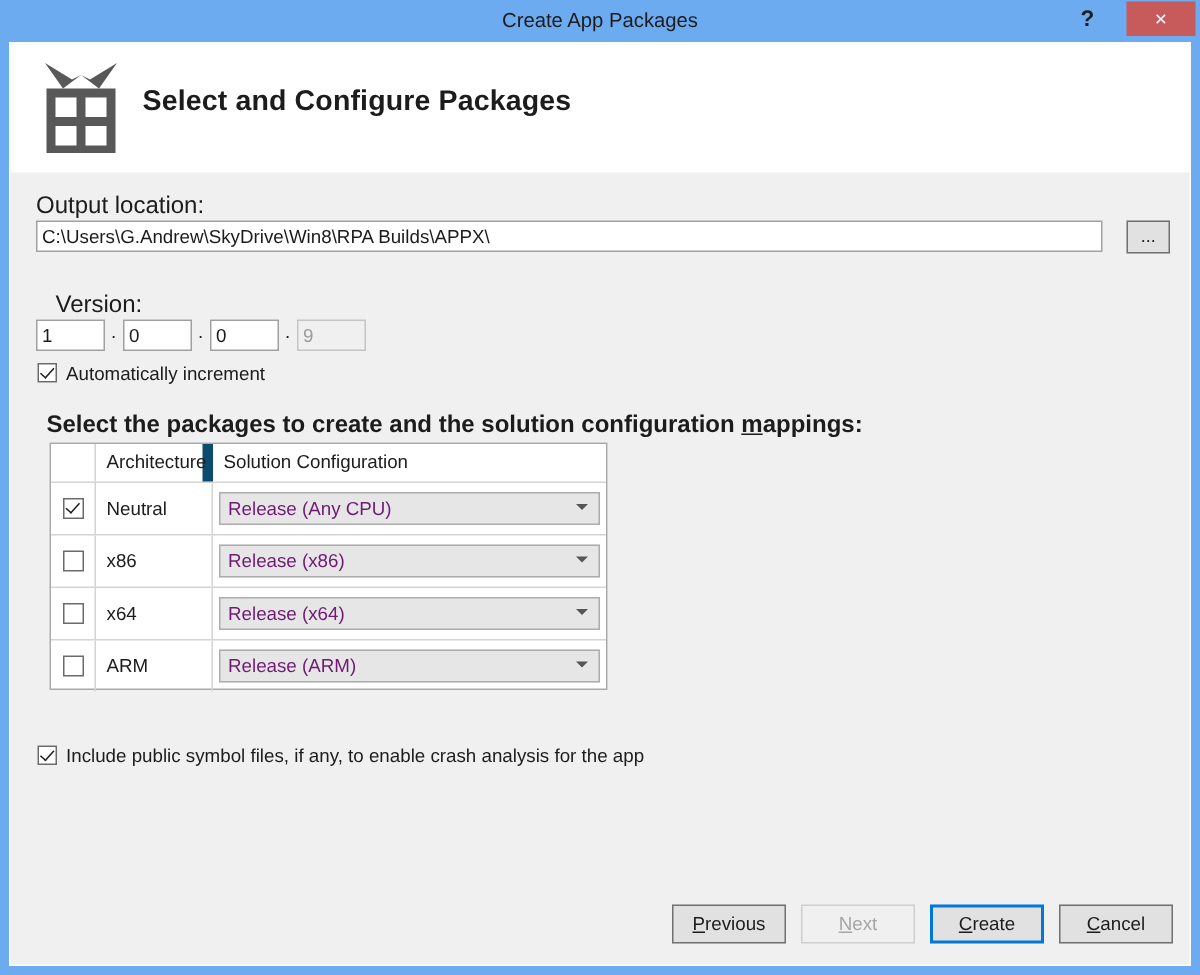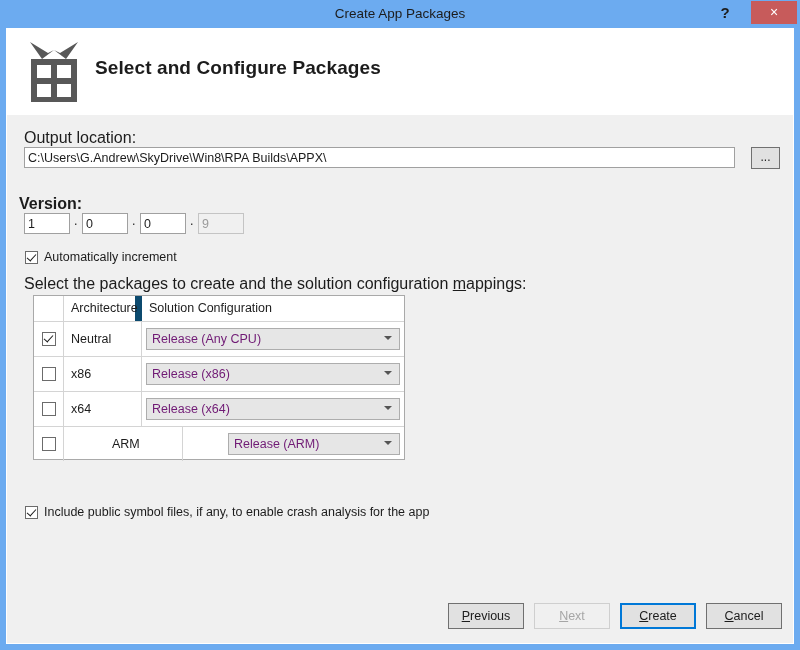--- a/index.html
+++ b/index.html
@@ -155,21 +155,21 @@
     border: 1px solid #707070;
     background: #e1e1e1;
     font-size: 12px;
     color: #1c1c1c;
     text-align: center;
     line-height: 19px;
     cursor: default;
     font-family: "Liberation Sans", sans-serif;
   }
 
-  #version-label { left: 12px; top: 80px; font-weight: bold; }
+  #version-label { left: 30px; top: 80px; }
 
   .ver-box {
     position: absolute;
     top: 98px;
     width: 46px;
     height: 21px;
     box-sizing: border-box;
     border: 1px solid #a0a0a0;
     background: #ffffff;
     font-family: "Liberation Sans", sans-serif;
@@ -185,21 +185,21 @@
     color: #9a9a9a;
   }
   .ver-dot {
     position: absolute;
     top: 99px;
     font-size: 12.5px;
     color: #1c1c1c;
   }
 
   
-  .cbrow { position: absolute; display: flex; align-items: flex-end; margin-top: 8px; }
+  .cbrow { position: absolute; display: flex; align-items: flex-start; }
   .cbox {
     width: 13px;
     height: 13px;
     box-sizing: border-box;
     border: 1px solid #6b6b6b;
     background: #ffffff;
     position: relative;
     flex: 0 0 auto;
   }
   .cbox.checked::after {
@@ -216,21 +216,21 @@
   .cbtext {
     margin-left: 6px;
     font-size: 12.5px;
     color: #1c1c1c;
     white-space: nowrap;
   }
 
   #auto-increment-row { left: 18px; top: 127px; }
   #symbols-row { left: 18px; top: 382px; }
 
-  #packages-label { left: 17px; top: 160px; }
+  #packages-label { left: 24px; top: 160px; font-weight: bold; }
   .uline { text-decoration: underline; }
 
   
   #pkg-table {
     position: absolute;
     left: 26px;
     top: 180px;
     width: 372px;
     height: 165px;
     box-sizing: border-box;
@@ -255,21 +255,21 @@
   .hcell.c1 { width: 78px; border-right: 7px solid #0c4a6e; }
   .hcell.c2 { flex: 1; }
 
   .prow {
     display: flex;
     height: 34px;
     border-bottom: 1px solid #d4d4d4;
     align-items: center;
     justify-content: center;
   }
-  .prow:last-child { border-bottom: none; gap: 41px; }
+  .prow:last-child { border-bottom: none; }
   .pcell0 {
     width: 30px;
     height: 100%;
     border-right: 1px solid #d4d4d4;
     display: flex;
     align-items: center;
     justify-content: center;
     box-sizing: border-box;
   }
   .pcell0 .cbox { width: 14px; height: 14px; }

